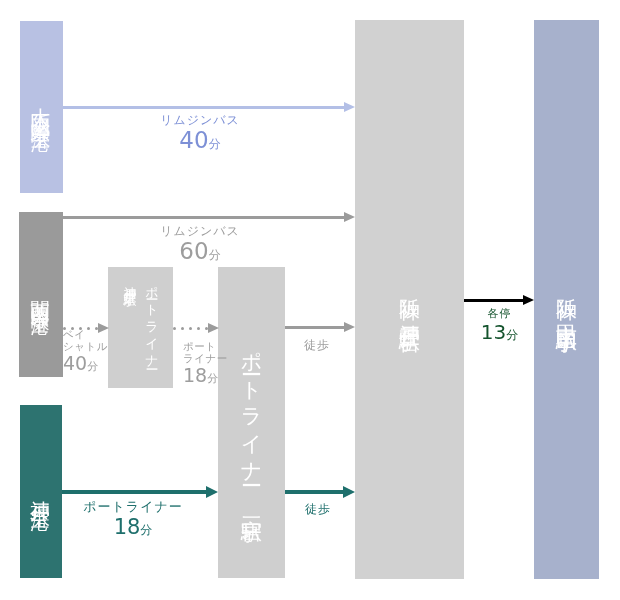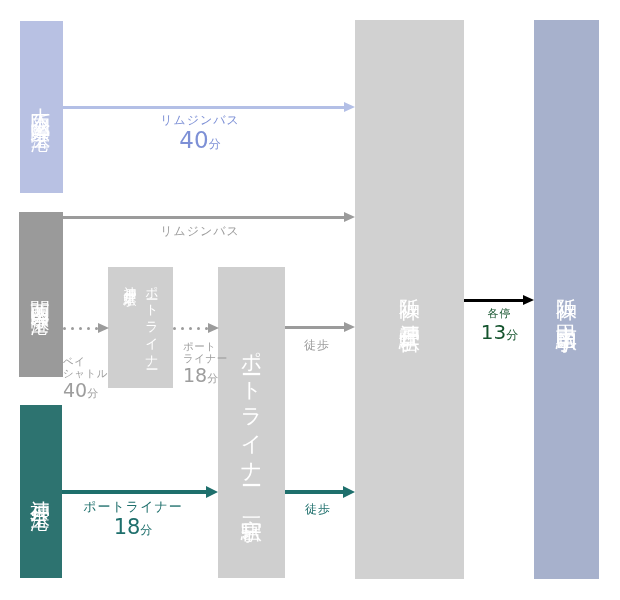--- a/index.html
+++ b/index.html
@@ -56,21 +56,21 @@
   .mode  { font-size:12px; letter-spacing:1px; }
   .mode2 { font-size:10.5px; line-height:1.15; white-space:pre-line; text-align:left; letter-spacing:0.5px; }
   .mins  { font-size:23px; }
   .mins-s{ font-size:19px; }
   .unit  { font-size:12px; }
   .unit-s{ font-size:11px; }
   .walk  { font-size:12px; letter-spacing:1px; }
 
   #l-itami { left:140px; top:113px; width:120px; color:#7d90d6; }
   #l-kix   { left:140px; top:224px; width:120px; color:#9d9d9d; }
-  #l-bay   { left:63px;  top:355px; width:52px;  color:#9d9d9d; text-align:left; }
+  #l-bay   { left:63px;  top:328px; width:52px;  color:#9d9d9d; text-align:left; }
   #l-plx   { left:174px; top:340px; width:52px;  color:#9d9d9d; text-align:left;padding-left:9px; }
   #l-walkg { left:285px; top:338px; width:64px;  color:#9d9d9d; }
   #l-plt   { left:73px;  top:499px; width:120px; color:#1e6f6c; }
   #l-plt .mode { font-size:13px; }
   #l-plt .mins { font-size:21px; }
   #l-walkt { left:286px; top:502px; width:64px;  color:#1e6f6c; }
   #l-local { left:467px; top:307px; width:65px;  color:#14532d; }
   #l-local .mode { font-size:11px; }
   #l-local .mins { font-size:20px; }
 </style>
@@ -162,20 +162,21 @@
     <div class="head"></div>
   </div>
 
   <div class="edge-label" id="l-itami">
     <div class="mode">リムジンバス</div>
     <div><span class="mins">40</span><span class="unit">分</span></div>
   </div>
 
   <div class="edge-label" id="l-kix">
     <div class="mode">リムジンバス</div>
+    <div><span class="mins">60</span><span class="unit">分</span></div>
   </div>
 
   <div class="edge-label" id="l-bay">
     <div class="mode2">ベイ
 シャトル</div>
     <div><span class="mins-s">40</span><span class="unit-s">分</span></div>
   </div>
 
   <div class="edge-label" id="l-plx">
     <div class="mode2">ポート

